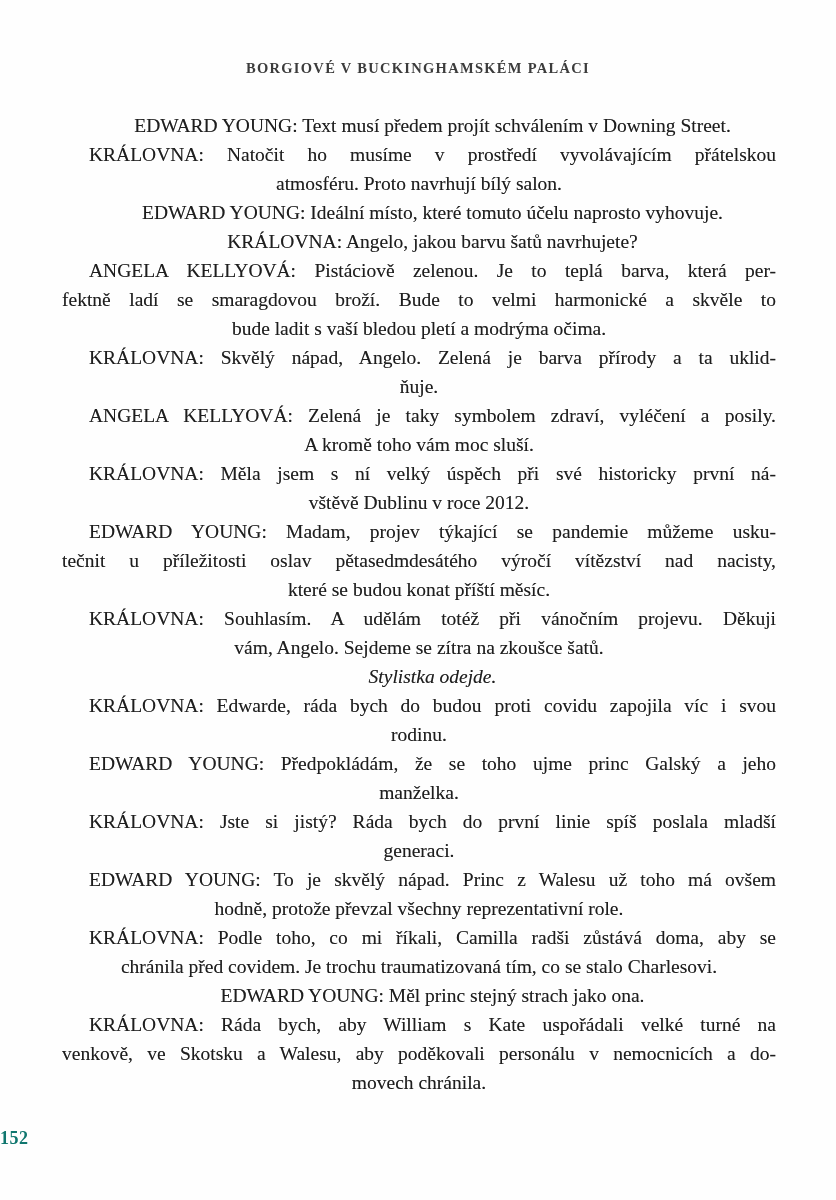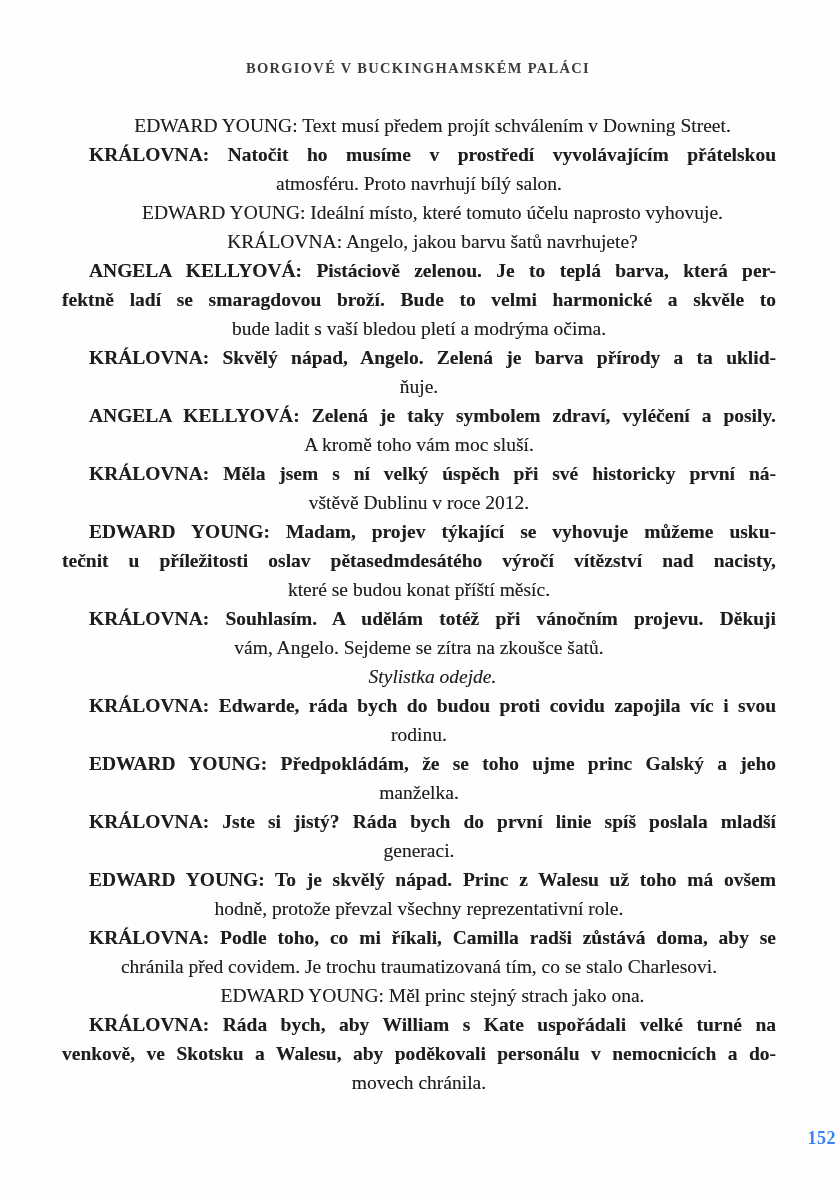--- a/index.html
+++ b/index.html
@@ -37,33 +37,32 @@
   .paragraph.italic { font-style: italic; }
   .line {
     height: 29px;
     overflow: hidden;
     text-align: center;
     white-space: normal;
   }
   .line.just {
     text-align: justify;
     text-align-last: justify;
-    font-weight: bold;
   }
   .line.first { text-indent: 27px; }
   .page-number {
     position: absolute;
     top: 1128px;
     left: 0;
     right: 0;
-    text-align: right;
+    text-align: left;
     font-size: 18px;
     font-weight: bold;
     letter-spacing: 0.5px;
-    color: #3b82f6;
+    color: #0f766e;
   }
 </style>
 </head>
 <body>
 
 <div class="page">
   <div class="running-header">BORGIOVÉ V BUCKINGHAMSKÉM PALÁCI</div>
 
   <div class="text-block">
       <div class="paragraph">
@@ -90,21 +89,21 @@
       </div>
       <div class="paragraph">
         <div class="line first just">ANGELA KELLYOVÁ: Zelená je taky symbolem zdraví, vyléčení a posily.</div>
         <div class="line">A kromě toho vám moc sluší.</div>
       </div>
       <div class="paragraph">
         <div class="line first just">KRÁLOVNA: Měla jsem s ní velký úspěch při své historicky první ná-</div>
         <div class="line">vštěvě Dublinu v roce 2012.</div>
       </div>
       <div class="paragraph">
-        <div class="line first just">EDWARD YOUNG: Madam, projev týkající se vyhovuje můžeme usku-</div>
+        <div class="line first just">EDWARD YOUNG: Madam, projev týkající se pandemie můžeme usku-</div>
         <div class="line just">tečnit u příležitosti oslav pětasedmdesátého výročí vítězství nad nacisty,</div>
         <div class="line">které se budou konat příští měsíc.</div>
       </div>
       <div class="paragraph">
         <div class="line first just">KRÁLOVNA: Souhlasím. A udělám totéž při vánočním projevu. Děkuji</div>
         <div class="line">vám, Angelo. Sejdeme se zítra na zkoušce šatů.</div>
       </div>
       <div class="paragraph italic">
         <div class="line first">Stylistka odejde.</div>
       </div>

